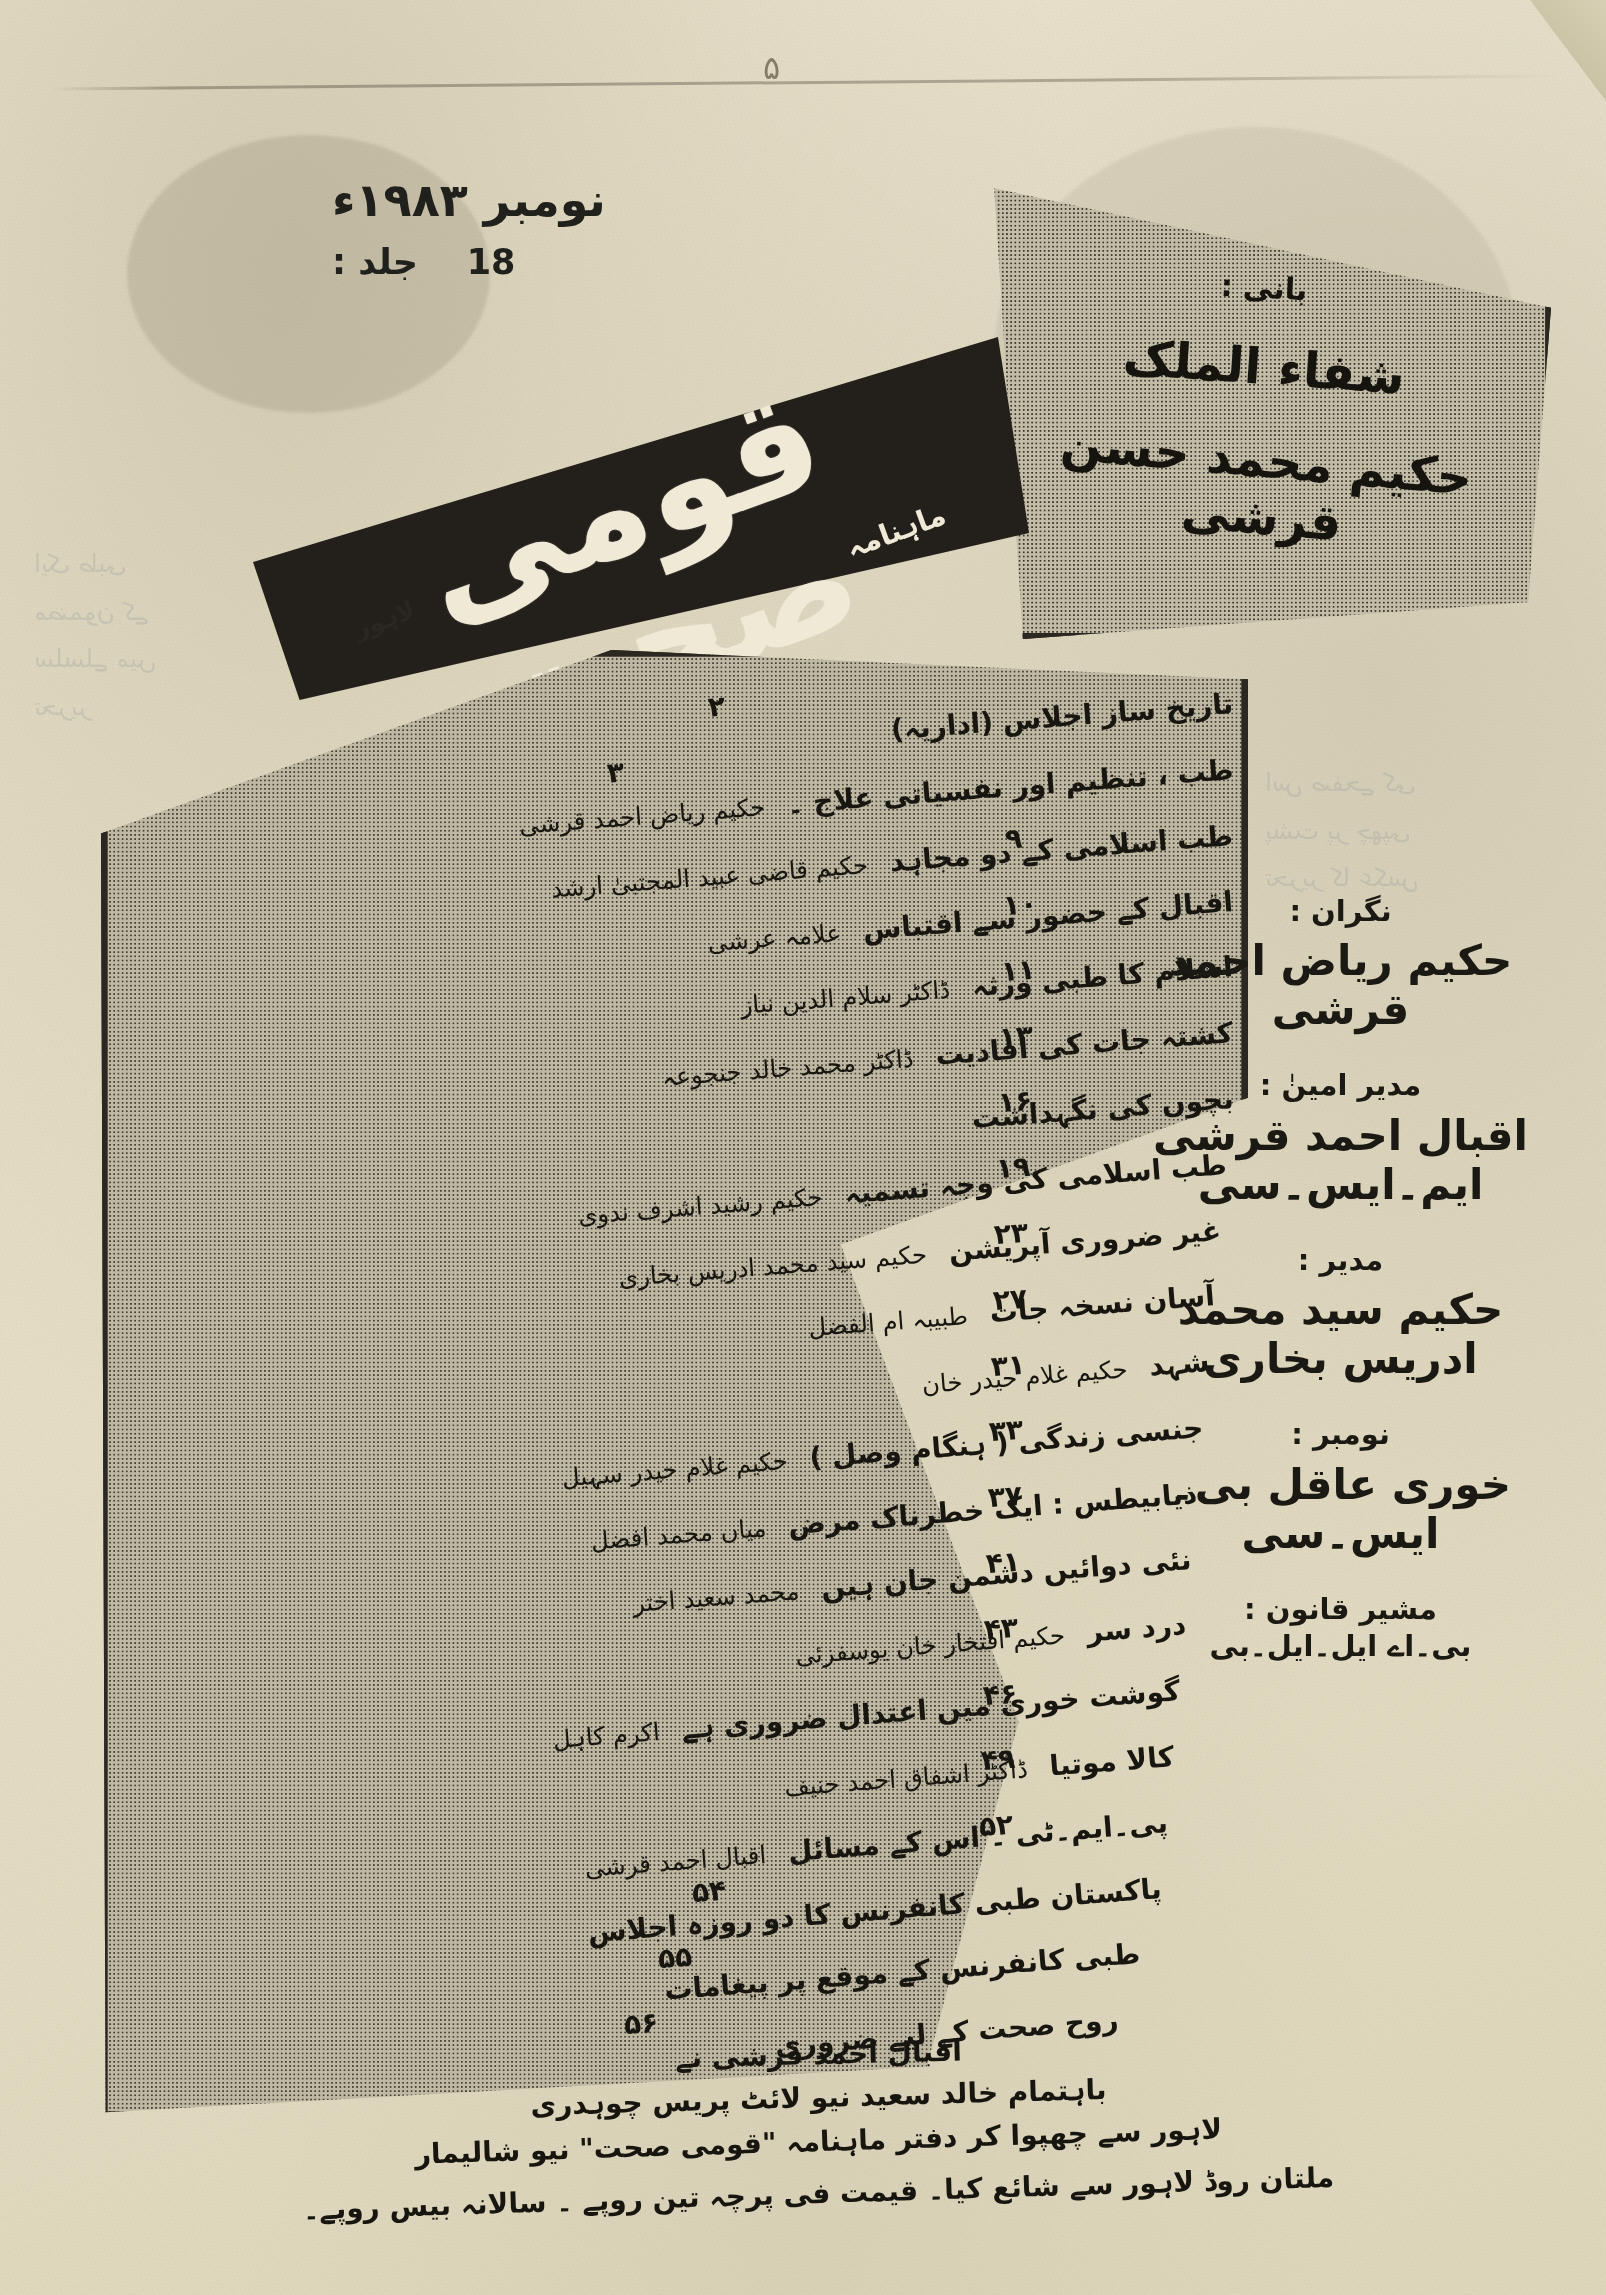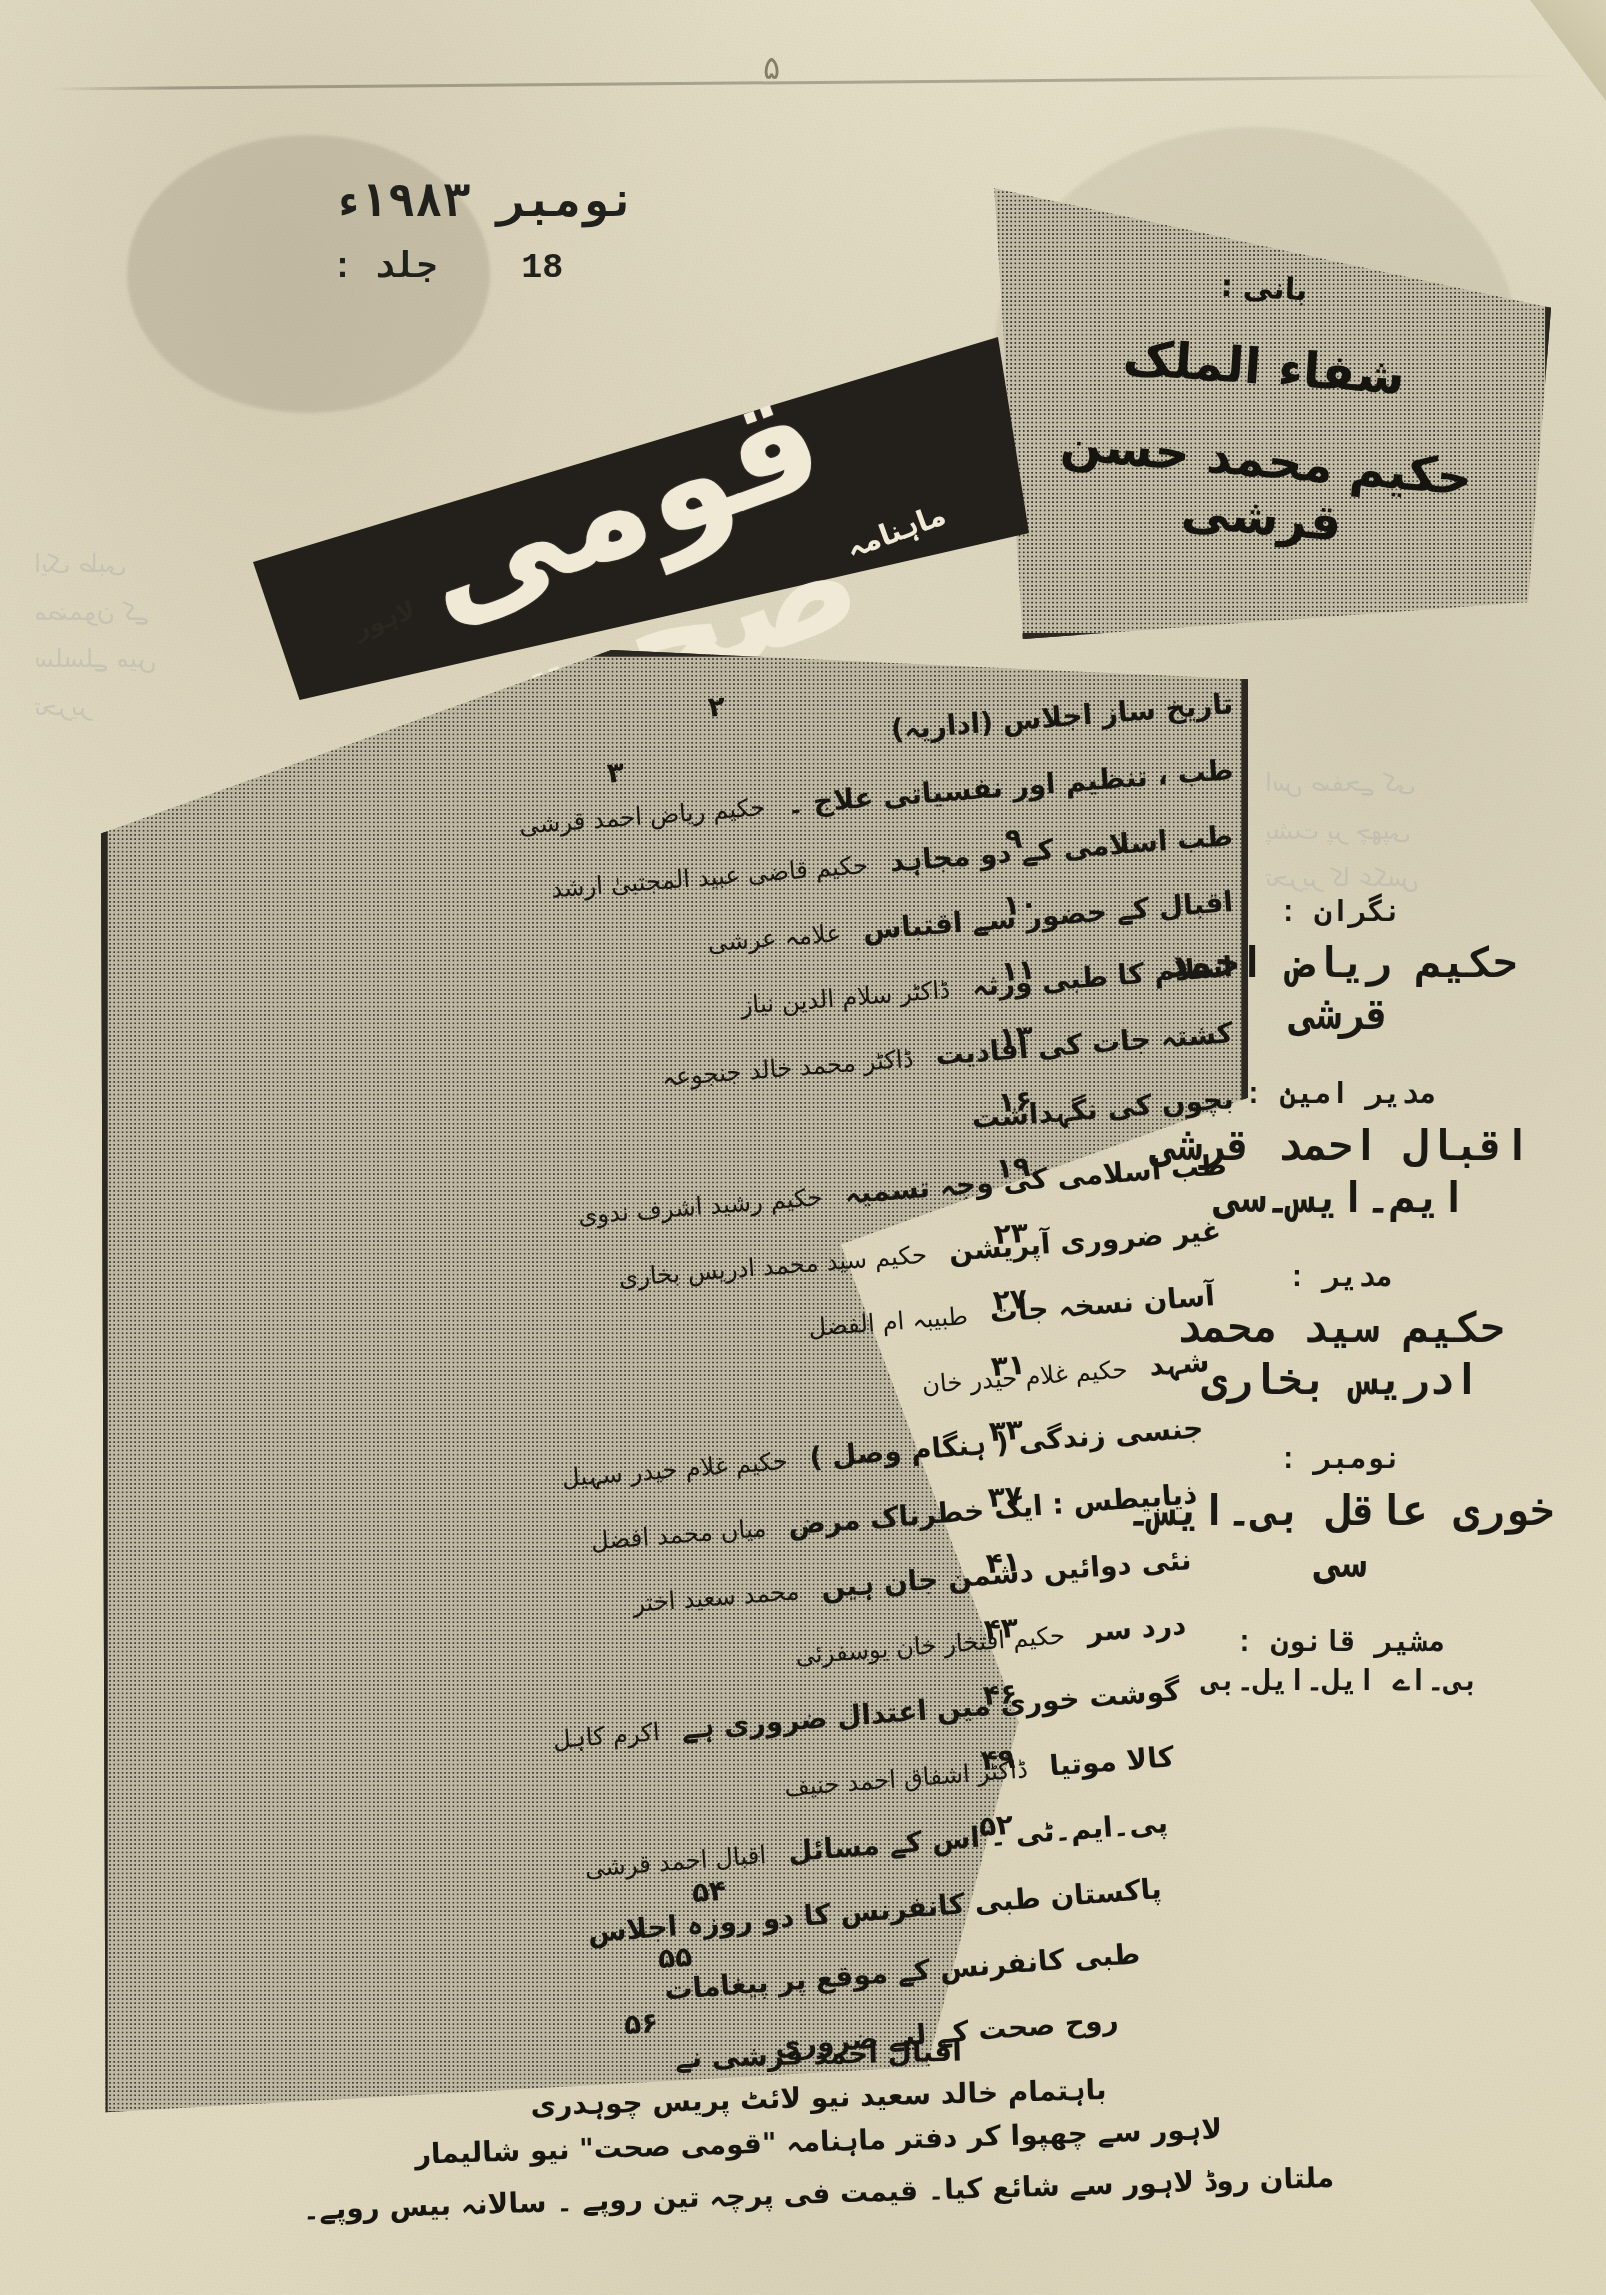--- a/index.html
+++ b/index.html
@@ -38,21 +38,21 @@
     background:linear-gradient(90deg,rgba(70,64,50,0) 0%,rgba(70,64,50,.55) 8%,rgba(70,64,50,.5) 70%,rgba(70,64,50,0) 100%);
     transform:rotate(-.5deg);opacity:.7;
   }
   .top-mark{
     position:absolute;left:763px;top:49px;font-size:32px;color:#6d6651;opacity:.8;
     font-family:"DejaVu Sans",sans-serif;
   }
   
   #issue{
     position:absolute;right:869px;top:173px;width:405px;
-    text-align:left;direction:rtl;color:#20201c;font-family:Liberation Mono, monospace;
+    text-align:left;direction:rtl;color:#20201c;
   }
   #issue .date{font-size:46px;font-weight:bold;letter-spacing:0.8px;margin-bottom:15px;}
   #issue .row{font-size:35px;font-weight:bold;margin:8.4px 0;}
   
   #founder{
     position:absolute;left:977px;top:179px;width:574px;height:460px;
   }
   #founder .quad{
     position:absolute;inset:0;
     background:#c3bca6;
@@ -122,21 +122,20 @@
   }
   .toc-title{font-size:28px;}
   .toc-author{font-size:24.5px;margin-right:22px;font-weight:normal;}
   .toc-page{
     position:absolute;font-size:28px;font-weight:bold;color:#181611;
   }
   
   #staff{
     position:absolute;right:46px;top:860px;width:439px;text-align:center;direction:rtl;
     color:#1b1913;
-    font-family:Liberation Mono, monospace;
   }
   #staff .role{font-size:29px;font-weight:bold;margin-top:34px;}
   #staff .name{font-size:42px;font-weight:bold;margin-top:8.4px;letter-spacing:-0.8px;}
   #staff .deg{font-size:29px;font-weight:bold;margin-top:3.4px;}
   
   #colophon{
     position:absolute;left:76px;top:2033px;width:1485px;
     direction:rtl;text-align:center;color:#17150f;
   }
   #colophon .ln{font-size:28px;font-weight:bold;line-height:1.55;white-space:nowrap;}

